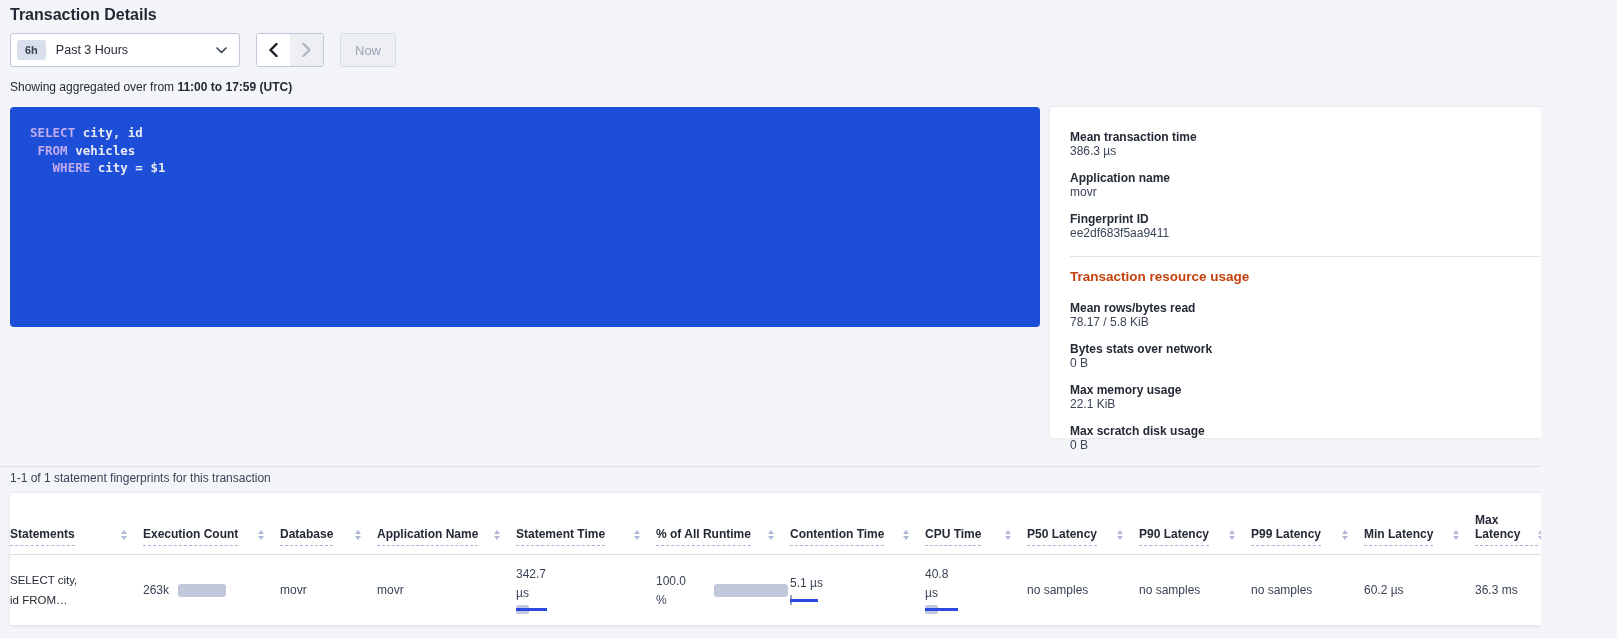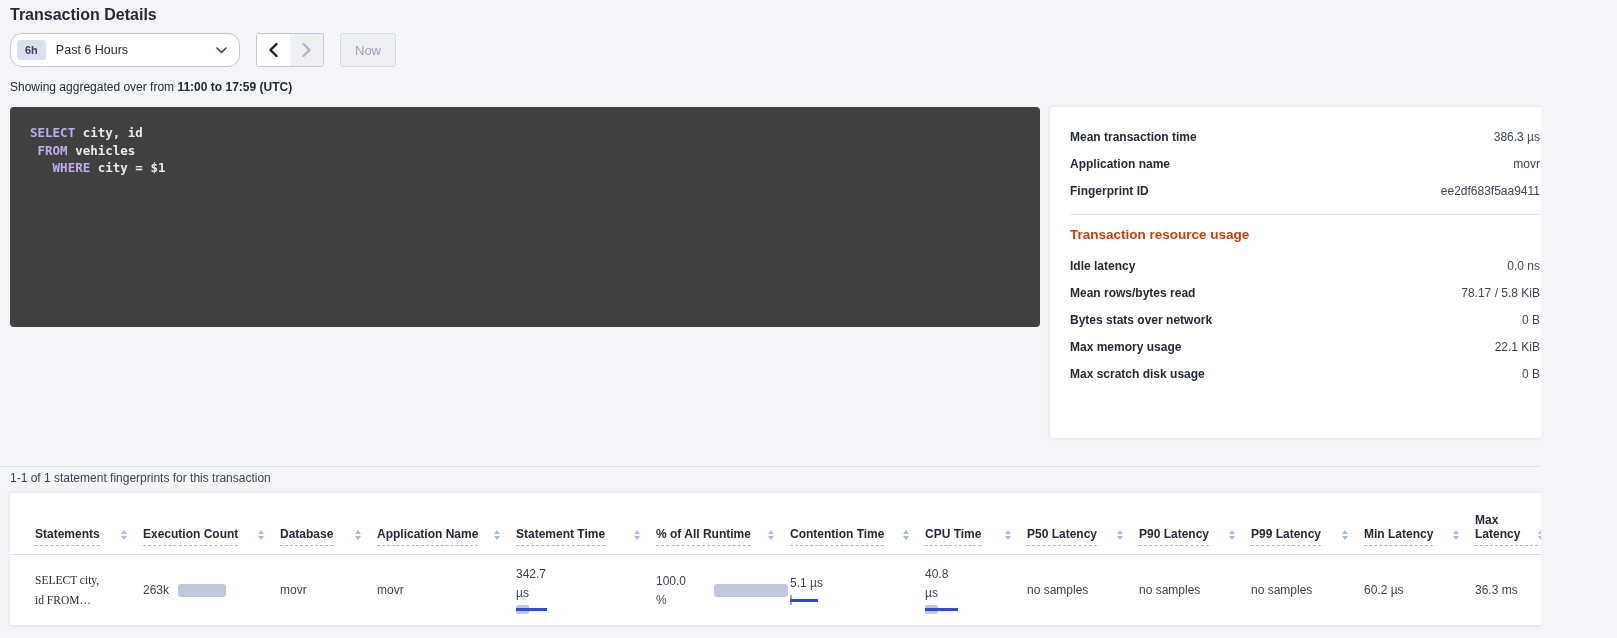--- a/index.html
+++ b/index.html
@@ -5,69 +5,69 @@
   * { margin:0; padding:0; box-sizing:border-box; }
   html,body { background:#f4f5f9; }
   body { font-family:"Liberation Sans", sans-serif; color:#242a35; }
   .page { position:relative; width:1541px; height:638px; background:#f4f5f9; overflow:hidden; }
 
   
   .page-title { position:absolute; top:6px; left:10px; font-size:16px; font-weight:bold; color:#242a35; }
 
   .controls { position:absolute; top:33px; left:10px; display:flex; align-items:center; gap:16px; }
   .time-dropdown { display:flex; align-items:center; width:230px; height:34px; background:#fff;
-    border:1px solid #c0c7d9; border-radius:12px; padding:0 12px 0 6px; cursor:pointer; }
+    border:1px solid #c0c7d9; border-radius:3px; padding:0 12px 0 6px; cursor:pointer; }
   .time-badge { background:#d9dfec; color:#394455; font-size:11px; font-weight:bold; padding:4px 8px;
     border-radius:3px; margin-right:10px; }
   .time-label { font-size:12.5px; color:#242a35; flex:1; }
   .chev-down { display:inline-flex; }
 
   .arrow-group { display:flex; height:34px; border:1px solid #c0c7d9; border-radius:3px; overflow:hidden; background:#fff; }
   .arrow-btn { width:33px; height:32px; display:flex; align-items:center; justify-content:center; cursor:pointer; background:#fff; }
   .arrow-btn.disabled { background:#edeff3; cursor:default; }
   .now-btn { height:34px; padding:0 14px; background:#edeff3; border:1px solid #d4d9e3; border-radius:3px;
     color:#9aa4b7; font-size:13px; display:flex; align-items:center; cursor:default; }
 
   .stats-note { position:absolute; top:80px; left:10px; font-size:12px; color:#242a35; }
   .stats-note b { font-weight:bold; }
 
   
-  .sql-card { position:absolute; top:107px; left:10px; width:1030px; height:220px; background:#404040;
+  .sql-card { position:absolute; top:107px; left:10px; width:1030px; height:220px; background:#1d4ed8;
     border-radius:4px; padding:17px 20px; }
   .sql-pre { font-family:"DejaVu Sans Mono", monospace; font-size:12.5px; font-weight:bold; line-height:17.5px;
     white-space:pre; color:#e7e9f3; }
   .sql-kw { color:#c2abee; }
 
   
   .summary-card { position:absolute; top:107px; left:1050px; width:510px; height:331px; background:#fff;
     border-radius:3px; box-shadow:0 0 3px rgba(67,90,111,.18); padding:16px 20px; }
-  .kv-row { display:flex; justify-content:space-between; align-items:baseline; padding:6.5px 0; }
+  .kv-row { display:flex; justify-content:space-between; align-items:baseline; padding:6.5px 0;flex-direction:column; }
   .kv-label { font-size:12px; font-weight:bold; color:#242a35; }
   .kv-value { font-size:12px; color:#394455; }
   .summary-divider { border:none; border-top:1px solid #e0e4ec; margin:10px 0 12px 0; }
   .resource-title { font-size:13.5px; font-weight:bold; color:#c2410c; margin:2px 0 10px 0; }
 
   
   .section-divider { position:absolute; top:466px; left:0; width:1617px; height:1px; background:#dfe2ea; }
   .fingerprint-count { position:absolute; top:471px; left:10px; font-size:12px; color:#394455; }
 
   .table-card { position:absolute; top:493px; left:10px; width:1550px; background:#fff; border-radius:3px;
     box-shadow:0 0 3px rgba(67,90,111,.18); }
   table { border-collapse:collapse; table-layout:fixed; width:1550px; }
   th { text-align:left; vertical-align:bottom; padding:20px 0 8px 0; border-bottom:1px solid #d9dee9; }
-  th:first-child, td:first-child { padding-left:25px; }
+  th:first-child, td:first-child { }
   .th-inner { display:flex; align-items:flex-end; justify-content:space-between; padding-right:16px; cursor:pointer; }
   .th-label { font-size:12px; font-weight:bold; color:#242a35; border-bottom:1.5px dashed #a8b4d2; padding-bottom:4px; }
   .sort { display:flex; flex-direction:column; gap:2px; align-items:center; padding-bottom:6px; }
   .sort i { display:block; width:0; height:0; border-left:3.5px solid transparent; border-right:3.5px solid transparent; }
   .sort .up { border-bottom:4.5px solid #aeb9d8; }
   .sort .down { border-top:4.5px solid #aeb9d8; }
 
   td { height:71px; vertical-align:middle; font-size:12px; color:#394455; border-bottom:1px solid #e4e8ef; }
-  .stmt-cell { font-family:Liberation Serif, serif; font-size:11.5px; color:#242a35; line-height:20px; cursor:pointer; }
+  .stmt-cell { font-family:Liberation Sans, sans-serif; font-size:11.5px; color:#242a35; line-height:20px; cursor:pointer; }
   .count-cell { display:flex; align-items:center; gap:9px; }
   .bar-gray-lg { width:48px; height:13px; background:#c1c8db; border-radius:3px; }
   .stacked .num { font-size:12px; color:#394455; line-height:15px; margin-bottom:5px; }
   .stacked .unit { font-size:12px; color:#394455; line-height:12px; }
   .minibar { position:relative; width:44px; height:9px; margin-top:6px; }
   .minibar .blob { position:absolute; left:0; top:0; width:13px; height:9px; background:#c1c8db; border-radius:2.5px; }
   .minibar .line { position:absolute; top:3px; height:3px; background:#2c4ae0; }
   .pct-cell { display:flex; align-items:center; gap:28px; }
   .pct-bar { width:74px; height:13px; background:#c1c8db; border-radius:3px; }
   .cont-chart { position:relative; width:32px; height:10px; margin-top:5px; }
@@ -77,21 +77,21 @@
 </head>
 <body>
 
 <div class="page">
 
   <div class="page-title">Transaction Details</div>
 
   <div class="controls">
     <div class="time-dropdown">
       <span class="time-badge">6h</span>
-      <span class="time-label">Past 6 Hours</span>
+      <span class="time-label">Past 3 Hours</span>
       <span class="chev-down">
         <svg width="11" height="7" viewBox="0 0 11 7">
             <polyline points="1,1 5.5,5.5 10,1" fill="none" stroke="#394455" stroke-width="1.6" stroke-linecap="round" stroke-linejoin="round"></polyline>
           </svg>
       </span>
     </div>
     <div class="arrow-group">
       <div class="arrow-btn">
         <svg width="9" height="14" viewBox="0 0 9 14">
             <polyline points="7.5,1 1.5,7 7.5,13" fill="none" stroke="#181c24" stroke-width="2.4" stroke-linecap="round" stroke-linejoin="round"></polyline>
@@ -124,24 +124,20 @@
     <div class="kv-row">
       <span class="kv-label">Application name</span>
       <span class="kv-value">movr</span>
     </div>
     <div class="kv-row">
       <span class="kv-label">Fingerprint ID</span>
       <span class="kv-value">ee2df683f5aa9411</span>
     </div>
     <hr class="summary-divider">
     <div class="resource-title">Transaction resource usage</div>
-    <div class="kv-row">
-      <span class="kv-label">Idle latency</span>
-      <span class="kv-value">0.0 ns</span>
-    </div>
     <div class="kv-row">
       <span class="kv-label">Mean rows/bytes read</span>
       <span class="kv-value">78.17 / 5.8 KiB</span>
     </div>
     <div class="kv-row">
       <span class="kv-label">Bytes stats over network</span>
       <span class="kv-value">0 B</span>
     </div>
     <div class="kv-row">
       <span class="kv-label">Max memory usage</span>

